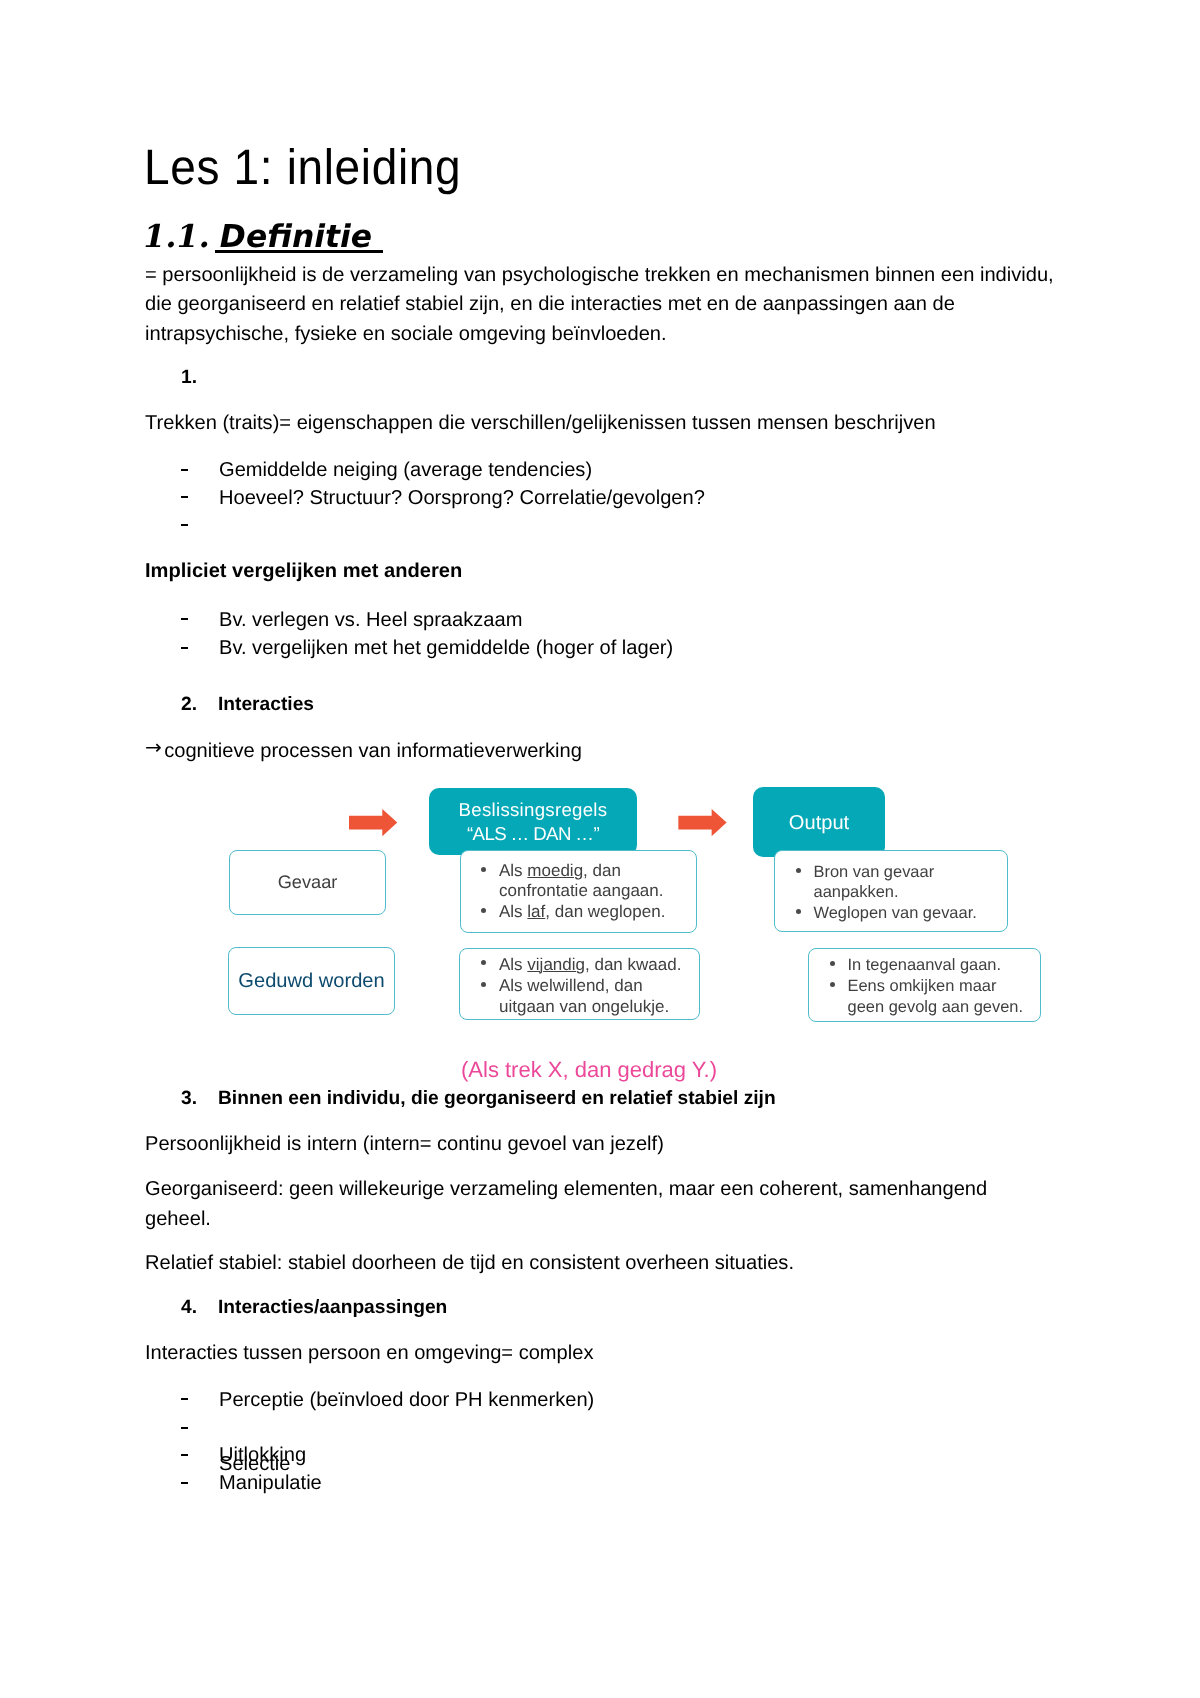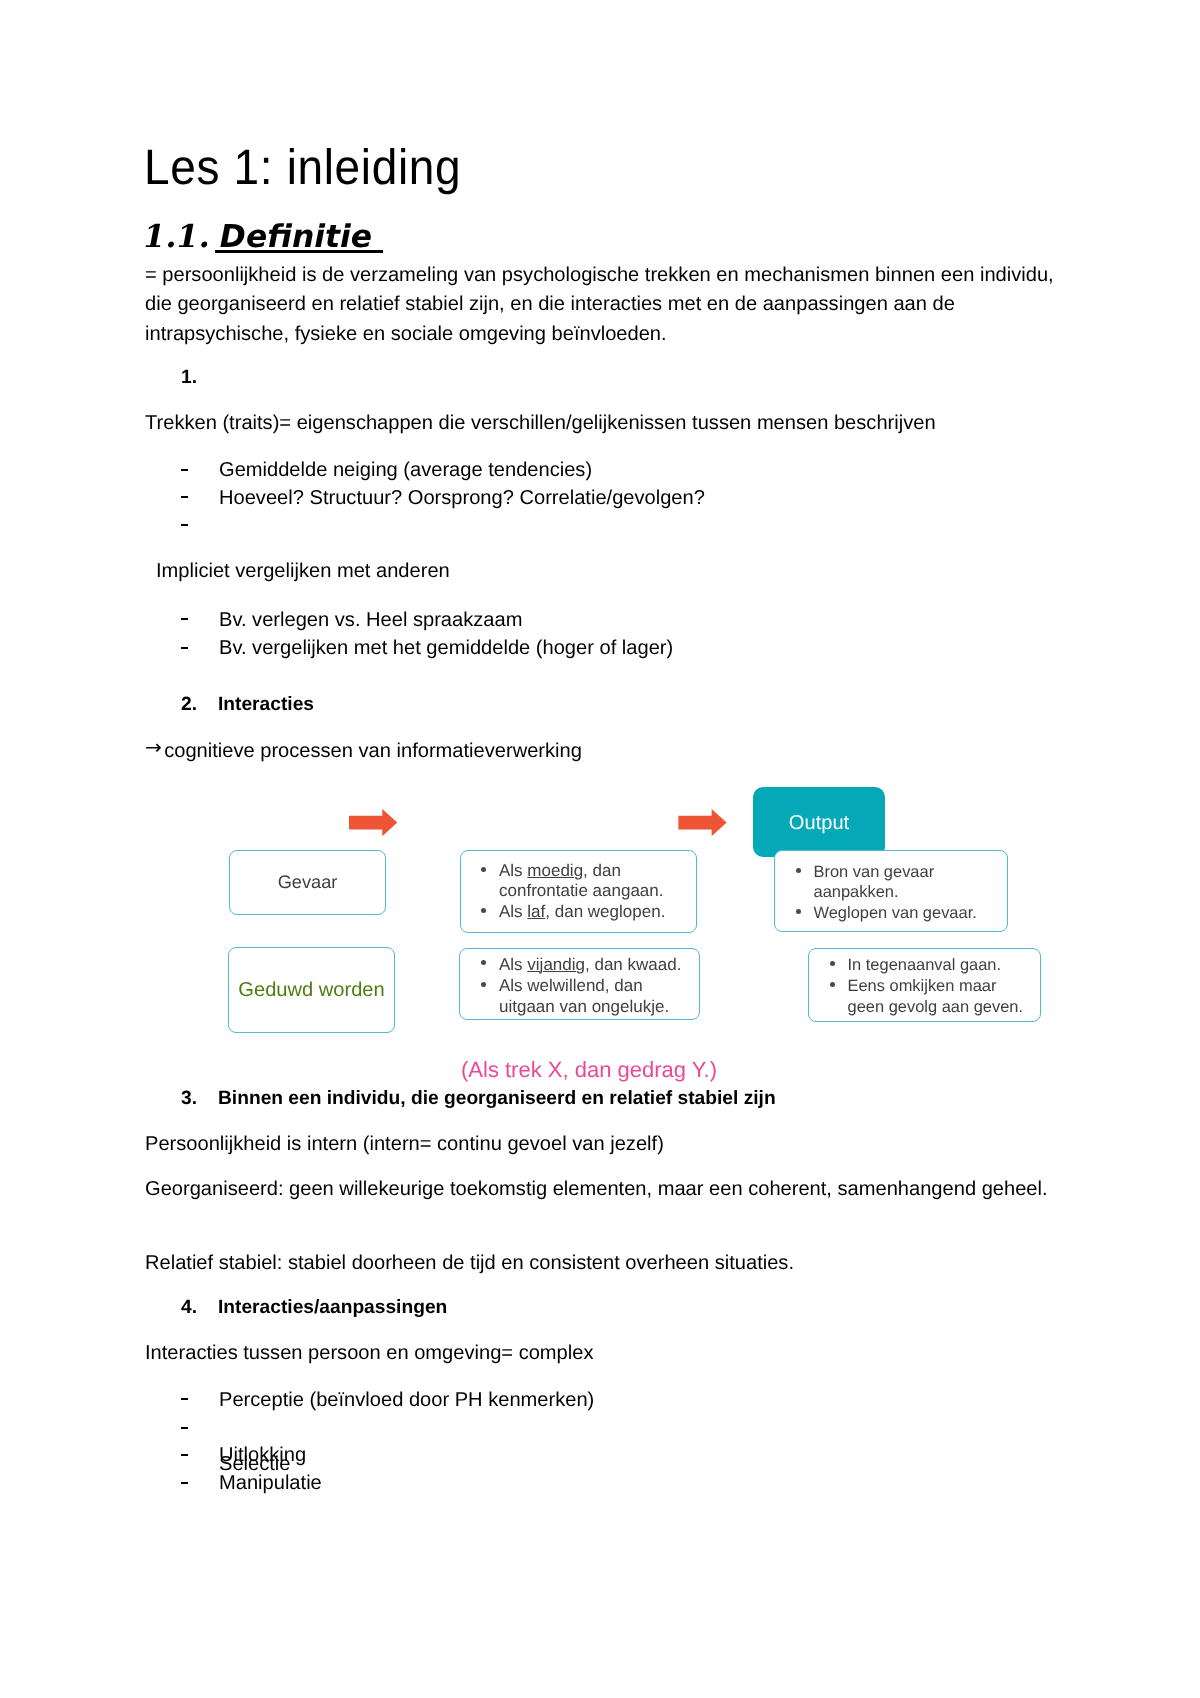--- a/index.html
+++ b/index.html
@@ -42,41 +42,45 @@
   <div class="num" style="left:181px;top:366.8px;">1.</div>
 
   <div class="para" style="left:145px;top:409.4px;width:912px;">Trekken (traits)= eigenschappen die verschillen/gelijkenissen tussen mensen beschrijven</div>
 
   <div class="dashmark" style="left:181.3px;top:468.9px;"></div>
   <div class="dash" style="left:219px;top:458.5px;">Gemiddelde neiging (average tendencies)</div>
   <div class="dashmark" style="left:181.3px;top:496.4px;"></div>
   <div class="dash" style="left:219px;top:487px;">Hoeveel? Structuur? Oorsprong? Correlatie/gevolgen?</div>
   <div class="dashmark" style="left:181.3px;top:523.9px;"></div>
 
-  <div class="para" style="left:156px;top:557.3px;width:912px;">Impliciet vergelijken met anderen</div>
+  <div class="para" style="left:145px;top:557.3px;width:912px;font-weight:bold;">Impliciet vergelijken met anderen</div>
 
   <div class="dashmark" style="left:181.3px;top:618.3px;"></div>
   <div class="dash" style="left:219px;top:608.5px;">Bv. verlegen vs. Heel spraakzaam</div>
   <div class="dashmark" style="left:181.3px;top:647.3px;"></div>
   <div class="dash" style="left:219px;top:637px;">Bv. vergelijken met het gemiddelde (hoger of lager)</div>
 
   <div class="num" style="left:181px;top:694.4px;">2.</div>
   <div class="num" style="left:218px;top:694.4px;">Interacties</div>
 
   <div class="para" style="left:145px;top:736.4px;white-space:pre;"><span style="font-family:'DejaVu Sans',sans-serif;font-size:20px;position:relative;top:-3.2px;letter-spacing:2.4px;">→</span><span>cognitieve processen van informatieverwerking</span></div>
 
   <div id="diagram" style="left:0;top:0;width:1200px;height:1698px;">
 
     <div class="whitebox wb-center" style="left:229px;top:849.7px;width:157px;height:65px;font-size:18.2px;color:#404040;">Gevaar</div>
-    <div class="whitebox wb-center" style="left:228px;top:946.6px;width:167px;height:86px;font-size:20.1px;color:#4d7c0f;padding-top:2px;box-sizing:border-box;">Geduwd worden</div>
+    <div class="whitebox wb-center" style="left:228px;top:946.6px;width:167px;height:68px;font-size:20.1px;color:#0c4a6e;padding-top:2px;box-sizing:border-box;">Geduwd worden</div>
 
     <svg style="position:absolute;left:348.6px;top:808.9px;width:48.3px;height:27.2px;" viewBox="0 0 48.3 27.2">
       <path d="M0 6.8 L33.3 6.8 L33.3 0 L48.3 13.6 L33.3 27.2 L33.3 20.4 L0 20.4 Z" fill="#EE5436"></path>
     </svg>
 
+    <div class="tealbox" style="left:429px;top:787.5px;width:208px;height:67px;font-size:18.65px;line-height:23.4px;padding-top:1px;box-sizing:border-box;flex-direction:column;">
+        <span style="letter-spacing:0.28px;">Beslissingsregels</span>
+        <span style="letter-spacing:-0.6px;">“ALS … DAN …”</span>
+      </div>
     <div class="whitebox" style="left:460px;top:849.7px;width:237px;height:83px;font-size:17px;color:#404040;">
       <ul class="bl" style="margin:0;padding:10.2px 6px 0 38px;line-height:20.45px;">
         <li><span class="bul"></span><span>Als <span class="uu">moedig</span>, dan confrontatie aangaan.</span></li>
         <li><span class="bul"></span><span>Als <span class="uu">laf</span>, dan weglopen.</span></li>
       </ul>
     </div>
     <div class="whitebox" style="left:459px;top:948px;width:241px;height:72px;font-size:17px;color:#404040;">
       <ul class="bl" style="margin:0;padding:5px 4px 8px 39px;line-height:21.2px;">
         <li><span class="bul"></span><span>Als <span class="uu">vijandig</span>, dan kwaad.</span></li>
         <li><span class="bul"></span><span>Als welwillend, dan uitgaan van ongelukje.</span></li>
@@ -100,21 +104,21 @@
         <li><span class="bul"></span><span>In tegenaanval gaan.</span></li>
         <li><span class="bul"></span><span>Eens omkijken maar geen gevolg aan geven.</span></li>
       </ul>
     </div>
   </div>
 
   <div class="num" style="left:181px;top:1088.3px;">3.</div>
   <div class="num" style="left:218px;top:1088.3px;">Binnen een individu, die georganiseerd en relatief stabiel zijn</div>
 
   <div class="para" style="left:145px;top:1129.8px;width:912px;">Persoonlijkheid is intern (intern= continu gevoel van jezelf)</div>
-  <div class="para" style="left:145px;top:1175.3px;width:912px;">Georganiseerd: geen willekeurige toekomstig elementen, maar een coherent, samenhangend geheel.</div>
+  <div class="para" style="left:145px;top:1175.3px;width:912px;">Georganiseerd: geen willekeurige verzameling elementen, maar een coherent, samenhangend geheel.</div>
   <div class="para" style="left:145px;top:1249px;width:912px;">Relatief stabiel: stabiel doorheen de tijd en consistent overheen situaties.</div>
 
   <div class="num" style="left:181px;top:1297.3px;">4.</div>
   <div class="num" style="left:218px;top:1297.3px;">Interacties/aanpassingen</div>
 
   <div class="para" style="left:145px;top:1339.3px;width:912px;">Interacties tussen persoon en omgeving= complex</div>
 
   <div class="dashmark" style="left:181.3px;top:1398.4px;"></div>
   <div class="dash" style="left:219px;top:1388.5px;">Perceptie (beïnvloed door PH kenmerken)</div>
   <div class="dashmark" style="left:181.3px;top:1427.3px;"></div>

